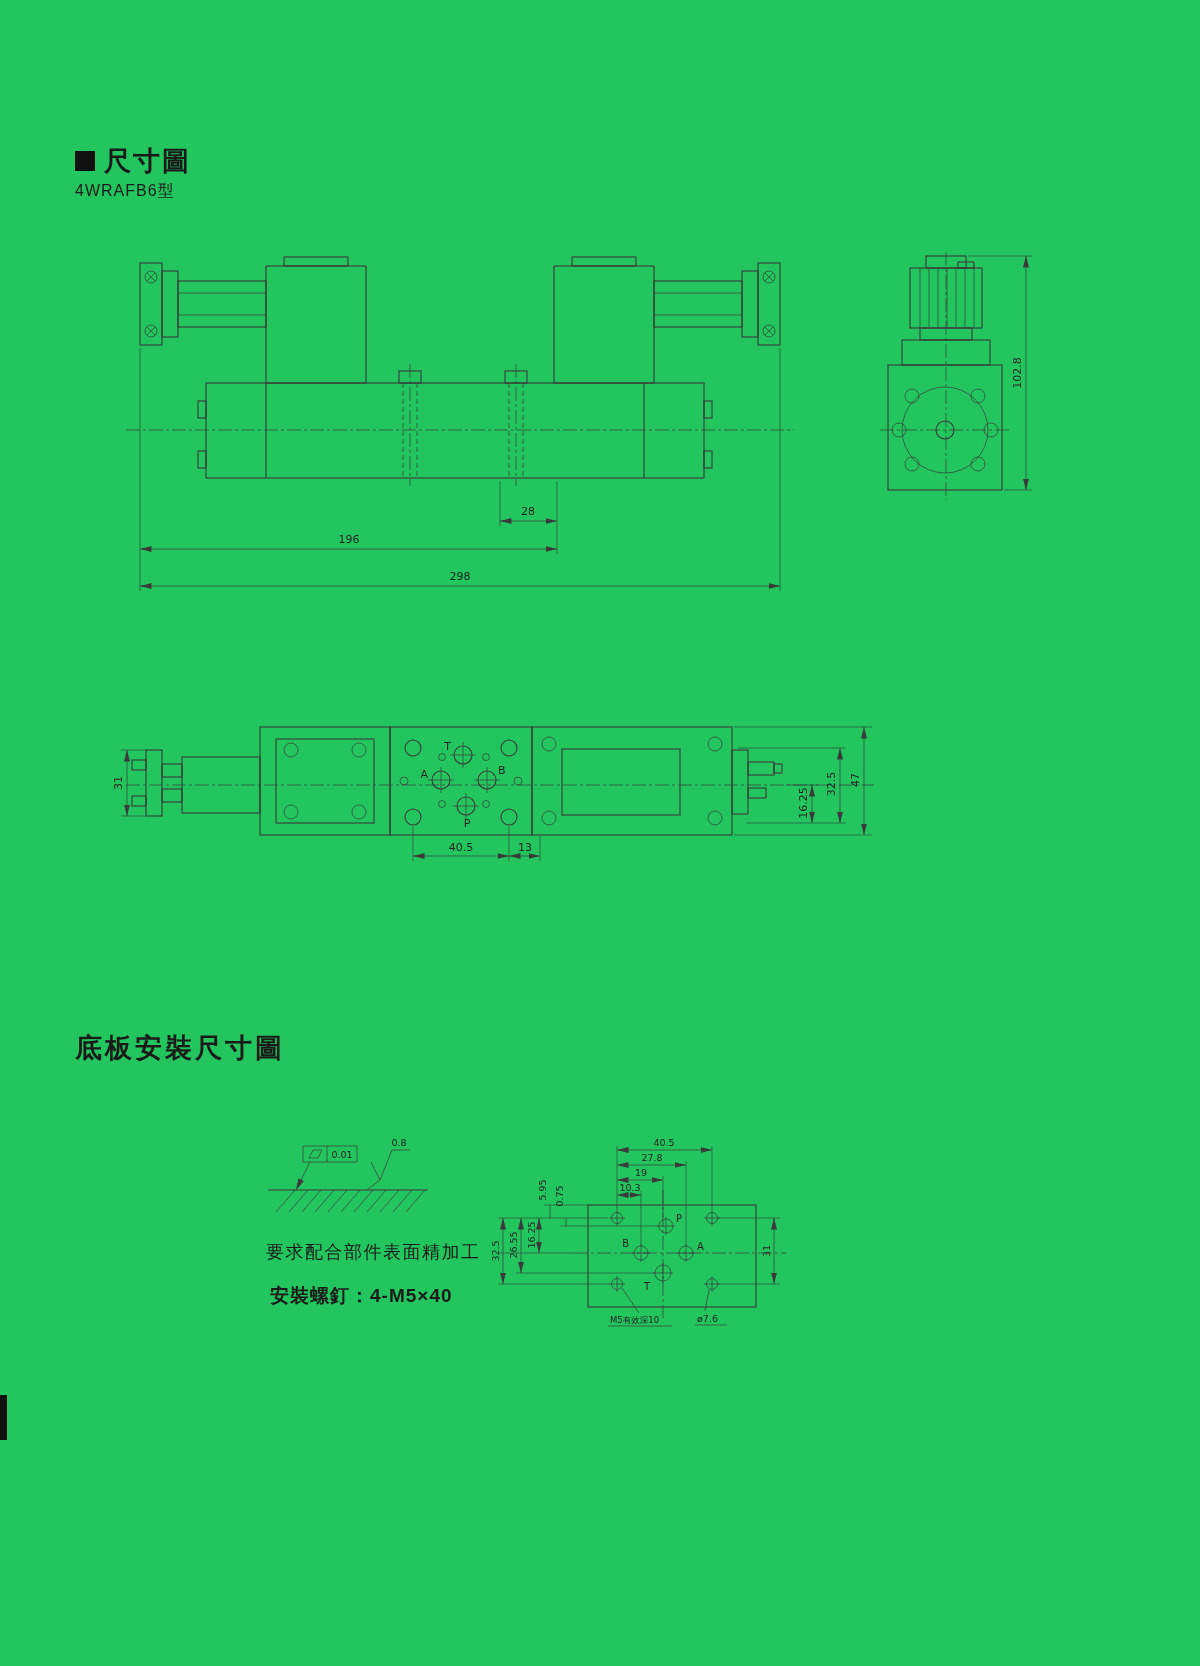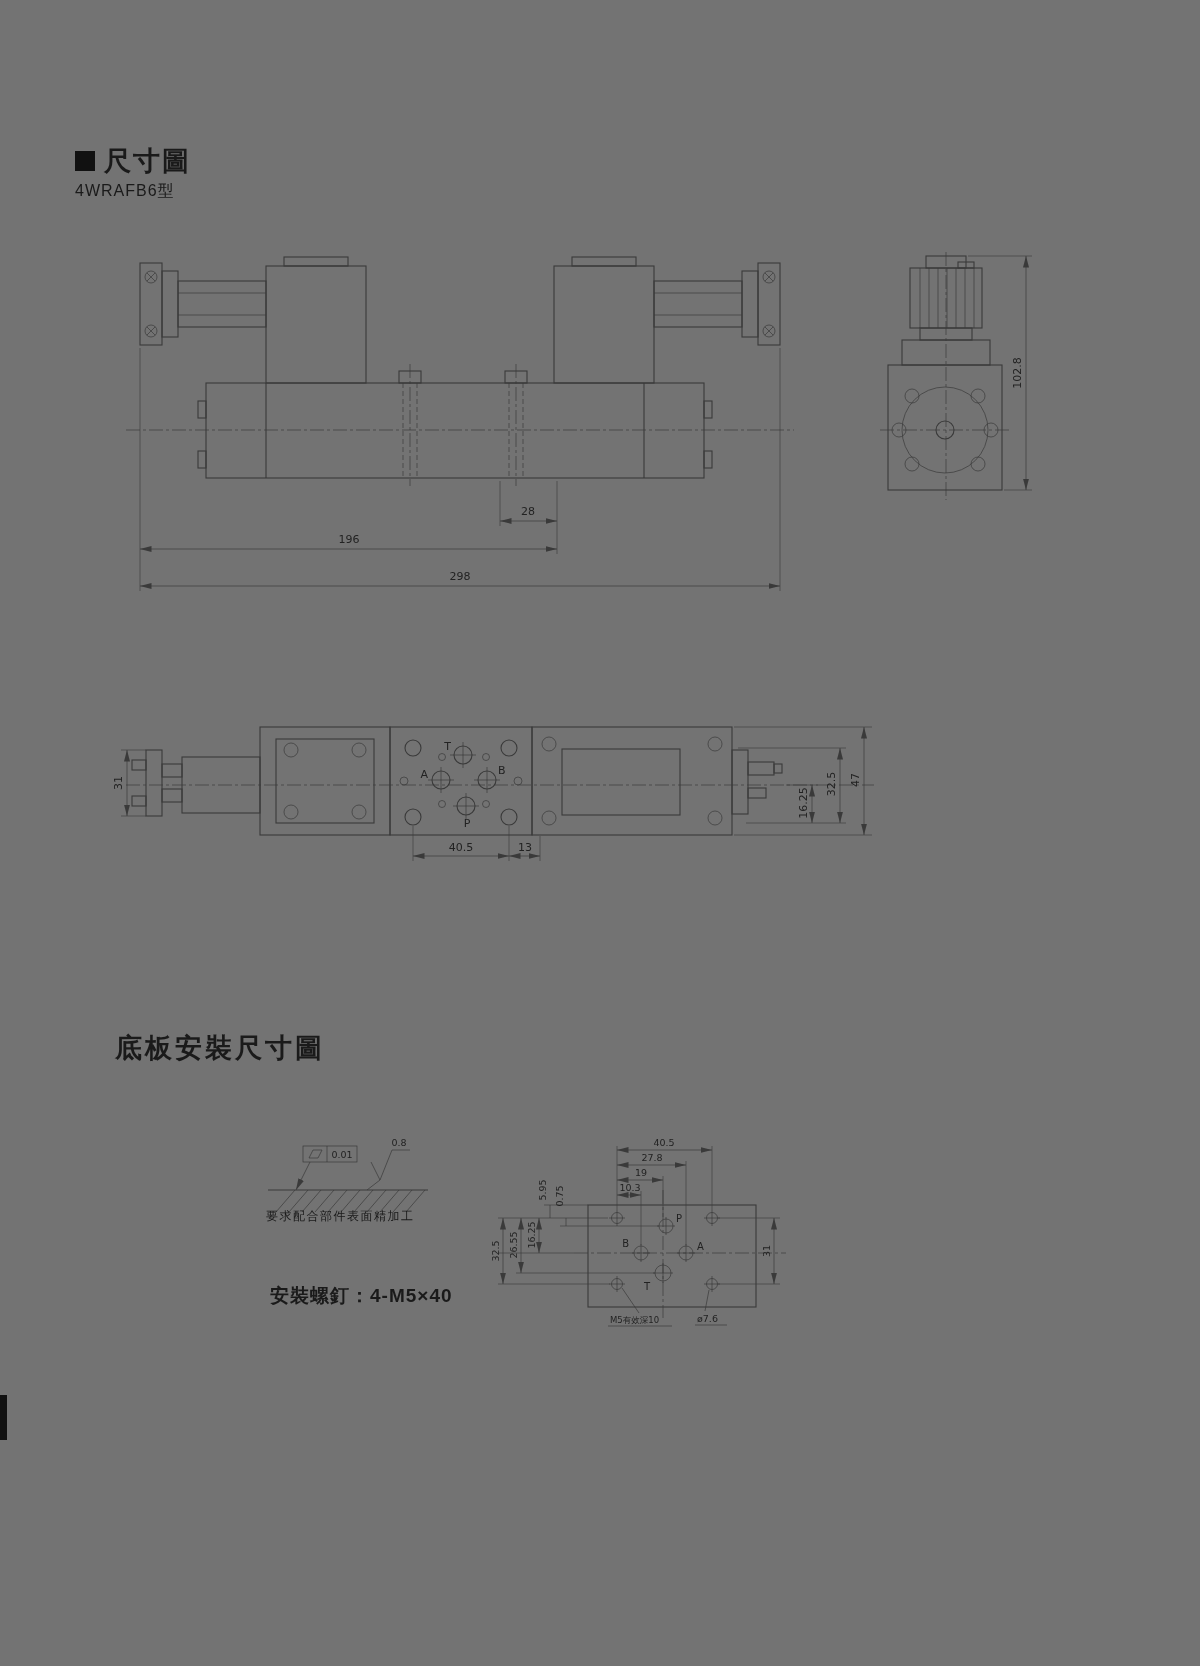--- a/index.html
+++ b/index.html
@@ -1,36 +1,36 @@
 <!DOCTYPE html>
 <html><head>
 <meta charset="utf-8">
 <style>
   html,body{margin:0;padding:0;background:#fff;}
-  .page{position:relative;width:1200px;height:1666px;background:#737373;overflow:hidden;
+  .page{position:relative;width:1200px;height:1666px;background:#22c55e;overflow:hidden;
         font-family:"Liberation Sans","DejaVu Sans",sans-serif;color:#1a1a1a;}
   svg{position:absolute;overflow:visible;}
   .ln   *, .ln   {fill:none;stroke:#3a3a3a;stroke-width:1.1;}
   .thin *, .thin {fill:none;stroke:#3a3a3a;stroke-width:0.7;}
   .cl   {fill:none;stroke:#3a3a3a;stroke-width:0.7;stroke-dasharray:14 3 3 3;}
   .dash {fill:none;stroke:#3a3a3a;stroke-width:0.7;stroke-dasharray:5 3;}
   .dim  {fill:none;stroke:#3a3a3a;stroke-width:0.7;}
   .ext  {fill:none;stroke:#3a3a3a;stroke-width:0.6;}
   text{fill:#222;font-family:"DejaVu Sans","Liberation Sans",sans-serif;stroke:none;}
   .dt {font-size:11px;}
   .dts{font-size:9.5px;}
   .pt {font-size:11px;}
   .pts{font-size:10px;}
   .tiny{font-size:8.5px;}
   .h-row{position:absolute;left:75px;top:143px;display:flex;align-items:center;}
   .sq{display:inline-block;width:20px;height:20px;background:#111;margin-right:9px;}
   .h1{font-size:27px;font-weight:700;letter-spacing:2px;}
-  .h1b{position:absolute;left:75px;top:1030px;font-size:27px;font-weight:700;letter-spacing:3px;margin-left:40px;}
+  .h1b{position:absolute;left:75px;top:1030px;font-size:27px;font-weight:700;letter-spacing:3px;}
   .sub{position:absolute;left:75px;top:181px;font-size:16px;letter-spacing:1px;}
-  .note1{position:absolute;left:266px;top:1208px;font-size:12px;letter-spacing:1.5px;}
+  .note1{position:absolute;left:266px;top:1240px;font-size:18px;letter-spacing:1.5px;}
   .note2{position:absolute;left:270px;top:1283px;font-size:19px;font-weight:600;letter-spacing:1px;}
   .edge{position:absolute;left:0;top:1395px;width:7px;height:45px;background:#111;}
 </style>
 </head>
 <body>
 
 <div class="page">
 
   <svg width="0" height="0" style="left:0;top:0">
     <defs>

